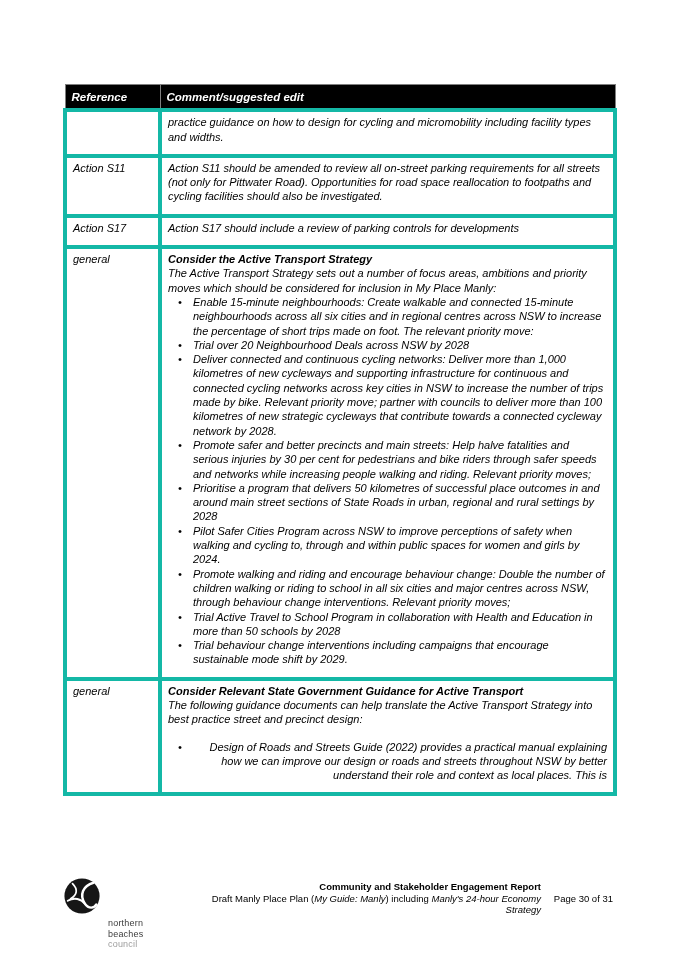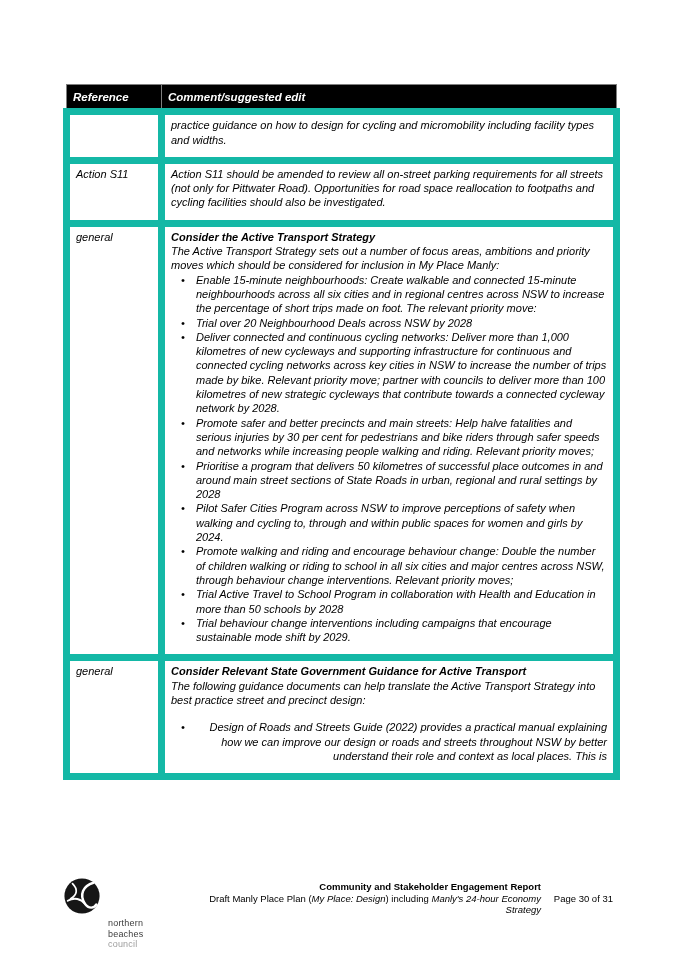--- a/index.html
+++ b/index.html
@@ -18,21 +18,21 @@
   col.c-ref { width:95px; }
   col.c-comment { width:455px; }
 
   th {
     background:#000; color:#fff;
     font-weight:bold; font-style:italic; text-align:left;
     font-size:11.5px; padding:5px 6px 4px 6px;
     border:1px solid #7f7f7f;
   }
   td {
-    border:7px solid #14b8a6;
+    border:4px solid #14b8a6;
     vertical-align:top;
     padding:3px 6px 10px 6px;
   }
   td.ref { white-space:pre-line; }
   td p { margin:0; }
   p.cell-heading { font-weight:bold; }
 
   ul.bullets { margin:0; padding:0 0 0 25px; list-style:none; }
   ul.bullets li { position:relative; }
   ul.bullets li::before {
@@ -90,20 +90,26 @@
           <p>practice guidance on how to design for cycling and micromobility including facility types and widths.</p>
         </td>
       </tr>
       <tr>
         <td class="ref">Action S11</td>
         <td>
           <p>Action S11 should be amended to review all on-street parking requirements for all streets (not only for Pittwater Road). Opportunities for road space reallocation to footpaths and cycling facilities should also be investigated.</p>
         </td>
       </tr>
       <tr>
+        <td class="ref">Action S17</td>
+        <td>
+          <p>Action S17 should include a review of parking controls for developments</p>
+        </td>
+      </tr>
+      <tr>
         <td class="ref">general</td>
         <td>
           <p class="cell-heading">Consider the Active Transport Strategy</p>
           <p>The Active Transport Strategy sets out a number of focus areas, ambitions and priority moves which should be considered for inclusion in My Place Manly:</p>
           <ul class="bullets">
             <li>Enable 15-minute neighbourhoods: Create walkable and connected 15-minute neighbourhoods across all six cities and in regional centres across NSW to increase the percentage of short trips made on foot.  The relevant priority move:</li>
             <li>Trial over 20 Neighbourhood Deals across NSW by 2028</li>
             <li>Deliver connected and continuous cycling networks: Deliver more than 1,000 kilometres of new cycleways and supporting infrastructure for continuous and connected cycling networks across key cities in NSW to increase the number of trips made by bike. Relevant priority move; partner with councils to deliver more than 100 kilometres of new strategic cycleways that contribute towards a connected cycleway network by 2028.</li>
             <li>Promote safer and better precincts and main streets: Help halve fatalities and serious injuries by 30 per cent for pedestrians and bike riders through safer speeds and networks while increasing people walking and riding. Relevant priority moves;</li>
             <li>Prioritise a program that delivers 50 kilometres of successful place outcomes in and around main street sections of State Roads in urban, regional and rural settings by 2028</li>
@@ -137,19 +143,19 @@
       </svg>
       <div class="logo-text">
         <div>northern</div>
         <div>beaches</div>
         <div class="muted">council</div>
       </div>
     </div>
 
     <div class="footer-center">
       <div class="title">Community and Stakeholder Engagement Report</div>
-      <div class="subtitle"><span>Draft Manly Place Plan (</span><span class="it">My Place: Design</span><span>) including </span><span class="it">Manly's 24-hour Economy Strategy</span></div>
+      <div class="subtitle"><span>Draft Manly Place Plan (</span><span class="it">My Guide: Manly</span><span>) including </span><span class="it">Manly's 24-hour Economy Strategy</span></div>
     </div>
 
     <div class="footer-page">Page 30 of 31</div>
   </div>
 
 </div>
 
 </body></html>

